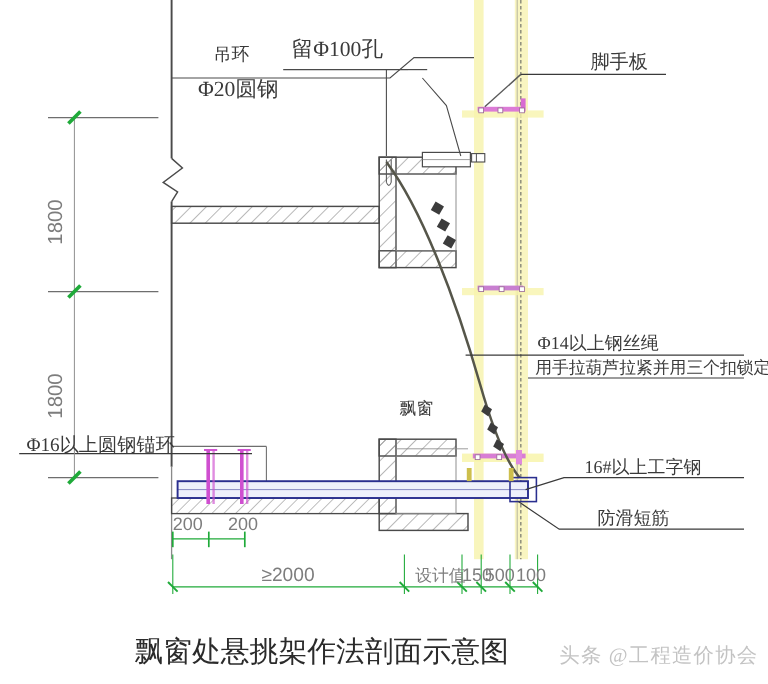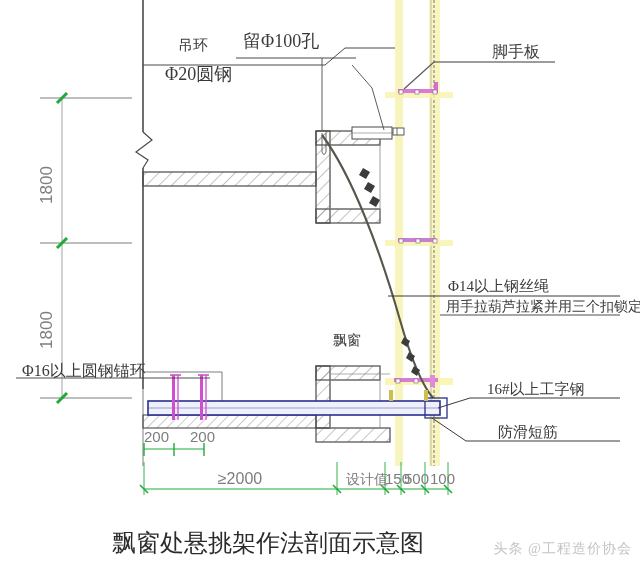--- a/index.html
+++ b/index.html
@@ -33,21 +33,21 @@
   }
   .dim-text {
     font-family: "Liberation Sans", "DejaVu Sans", sans-serif;
     fill: #7d7d7d;
   }
   .wm {
     position: absolute;
     right: 8px;
     bottom: 12px;
     font-family: "Liberation Serif", "DejaVu Serif", serif;
-    font-size: 14px;
+    font-size: 17px;
     color: #b9b9b9;
     letter-spacing: 1px;
     opacity: .85;
     white-space: nowrap;
     user-select: none;
   }
 </style>
 </head>
 <body>
 

